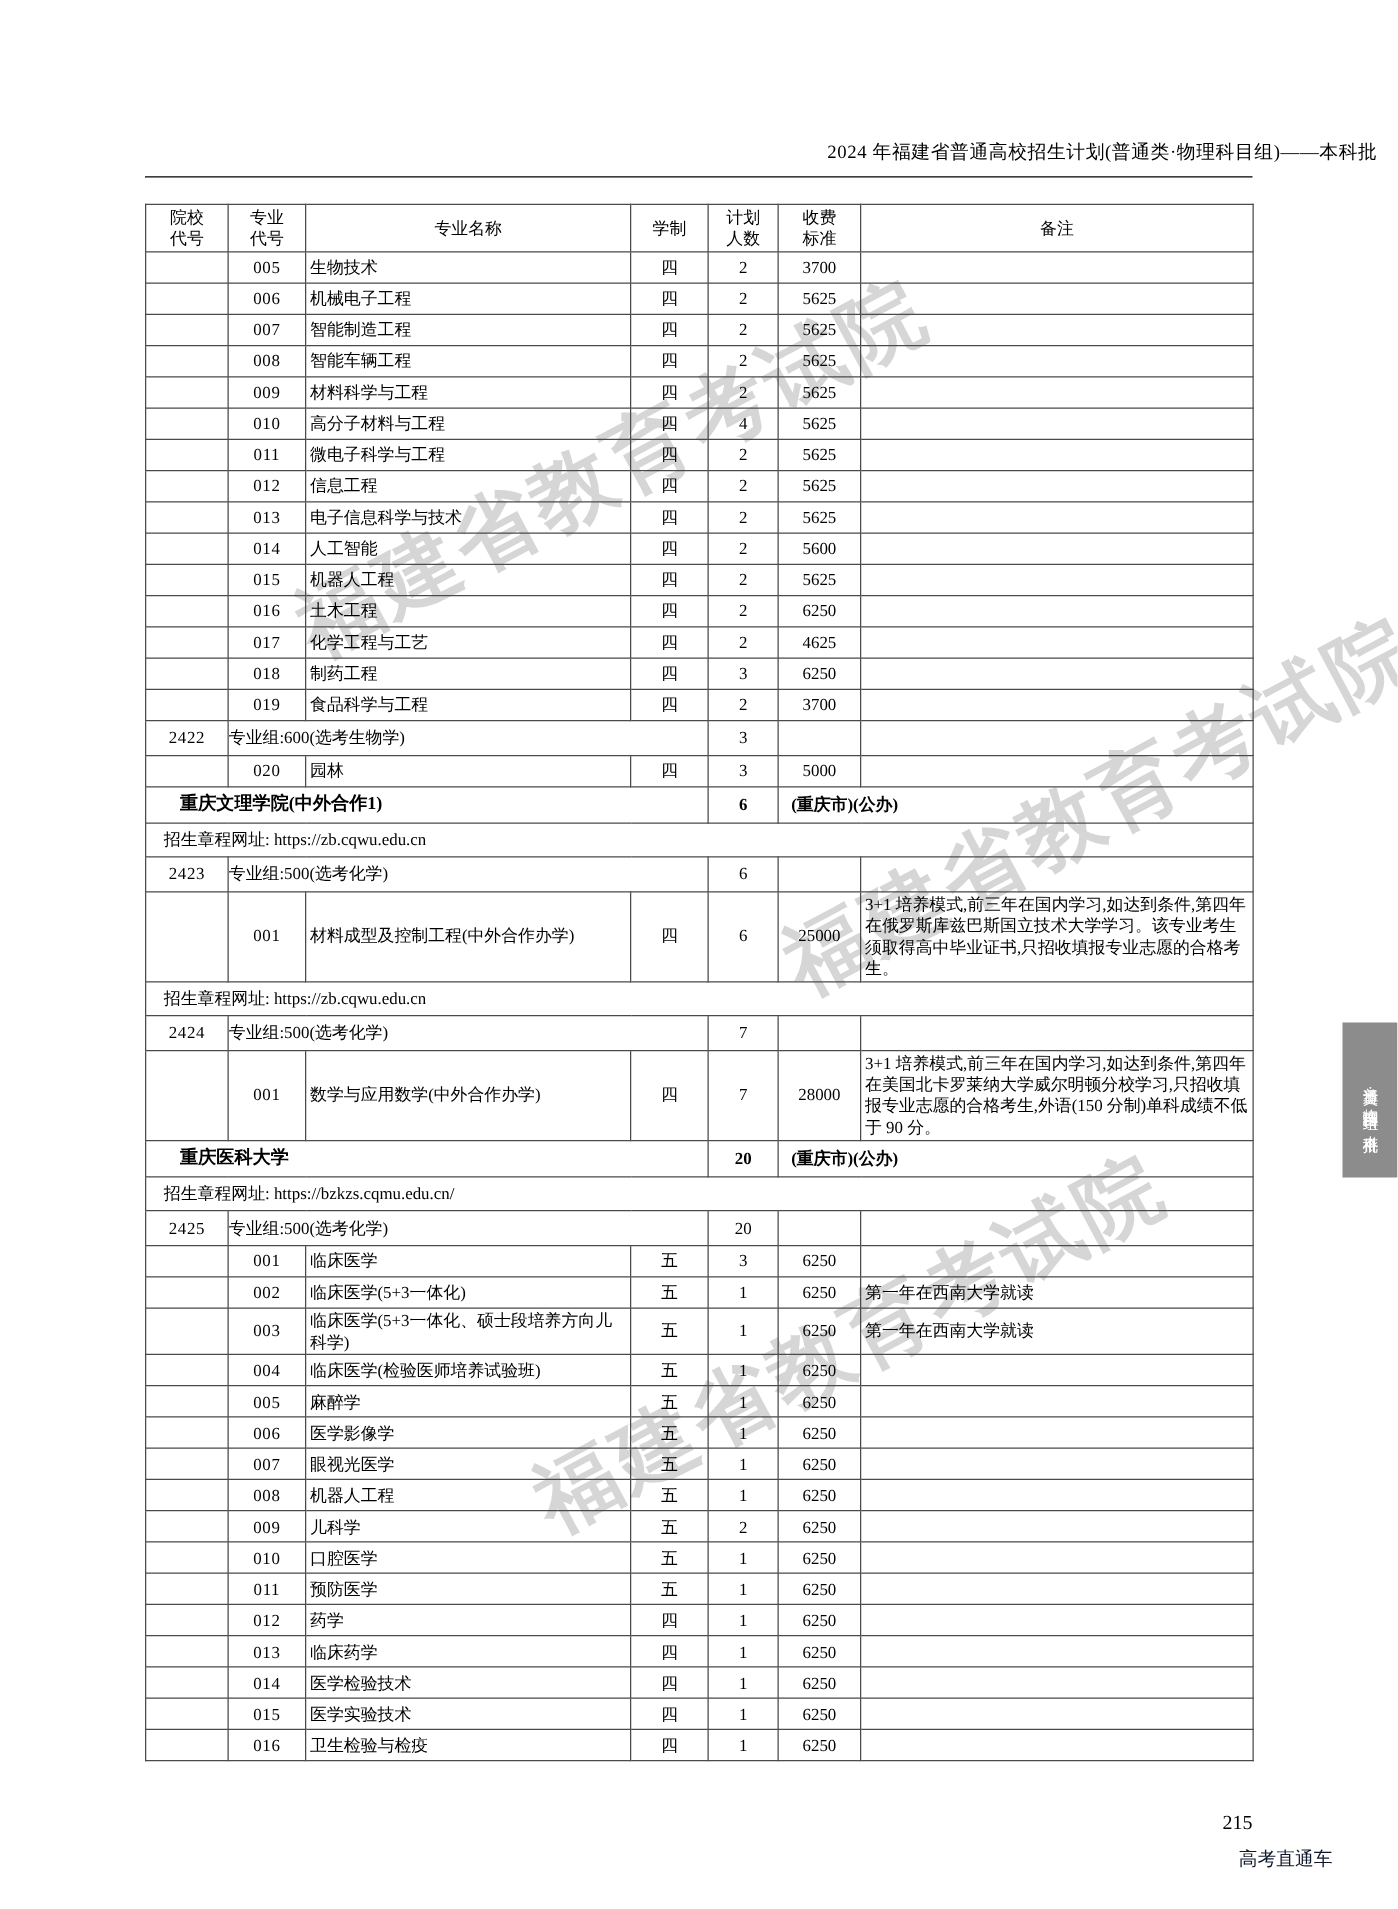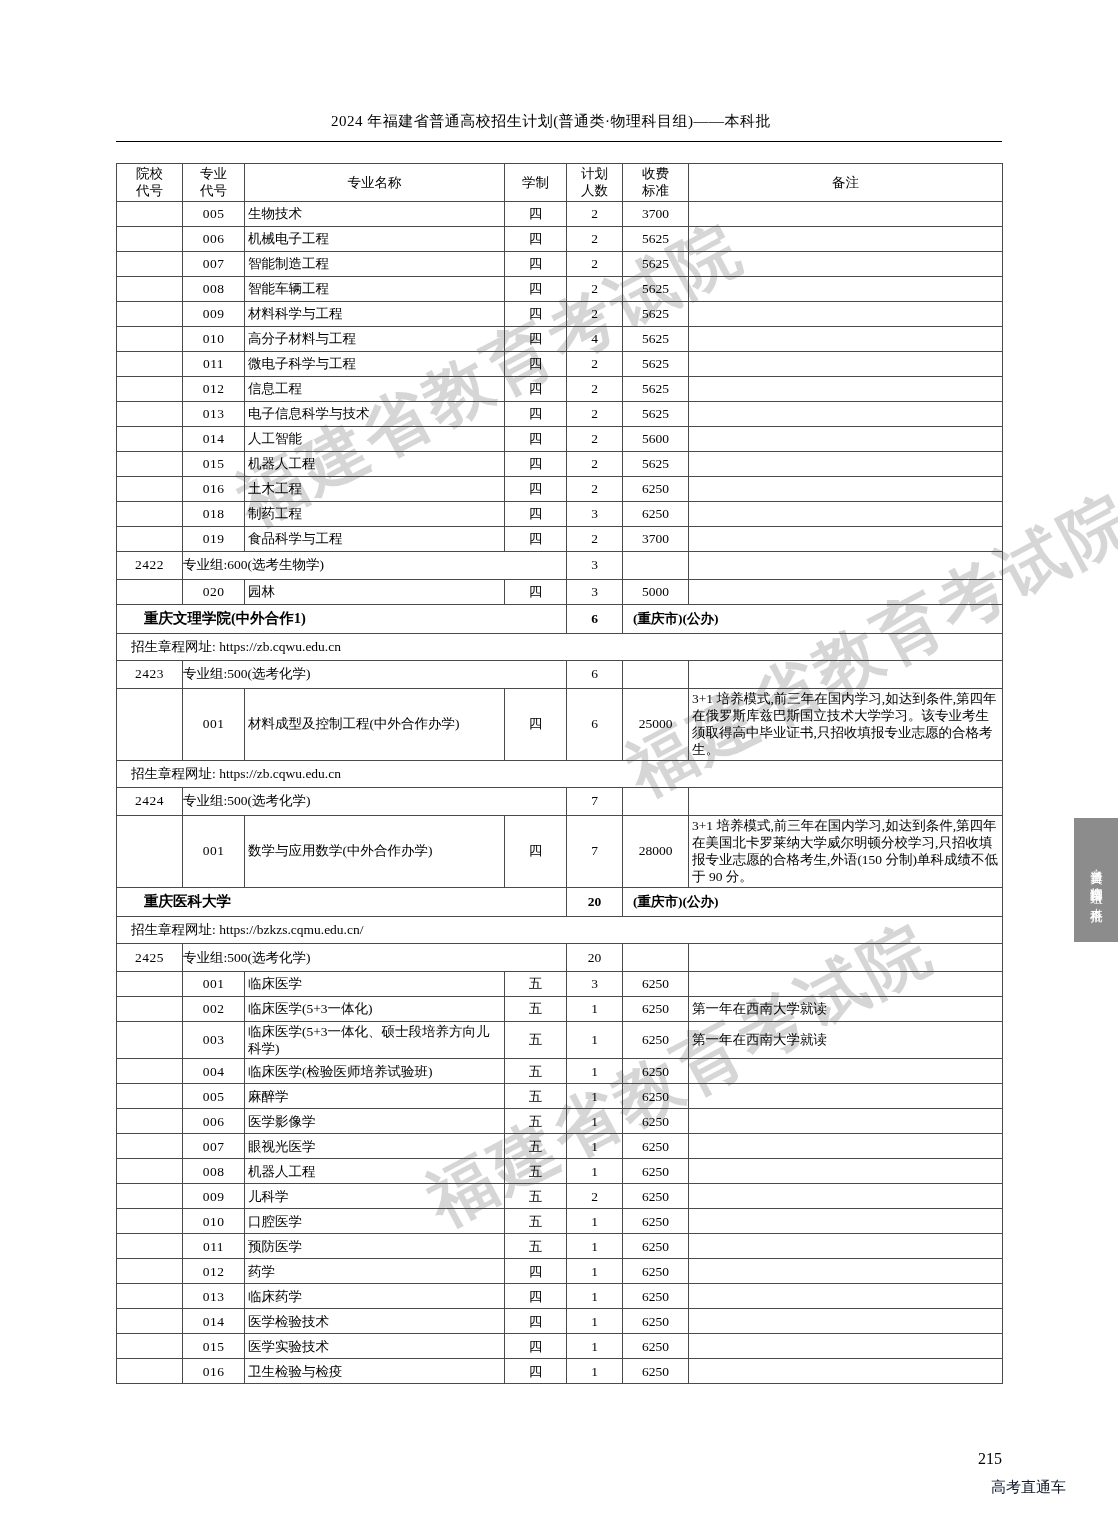--- a/index.html
+++ b/index.html
@@ -18,21 +18,21 @@
   .page {
     position: relative;
     width: 1118px;
     height: 1527px;
   }
   .doc-title {
     position: absolute;
     top: 112px;
     left: 0;
     width: 1102px;
-    text-align: center;
+    text-align: right;
     font-size: 15px;
     letter-spacing: 0.5px;
   }
   .title-rule {
     position: absolute;
     top: 141px;
     left: 116px;
     width: 886px;
     border-top: 1px solid #000;
   }
@@ -293,20 +293,29 @@
             <td class="code"></td>
             <td class="code">016</td>
             <td class="l name">土木工程</td>
             <td class="c">四</td>
             <td class="c">2</td>
             <td class="c">6250</td>
             <td class="note"></td>
           </tr>
           <tr class="row-h">
             <td class="code"></td>
+            <td class="code">017</td>
+            <td class="l name">化学工程与工艺</td>
+            <td class="c">四</td>
+            <td class="c">2</td>
+            <td class="c">4625</td>
+            <td class="note"></td>
+          </tr>
+          <tr class="row-h">
+            <td class="code"></td>
             <td class="code">018</td>
             <td class="l name">制药工程</td>
             <td class="c">四</td>
             <td class="c">3</td>
             <td class="c">6250</td>
             <td class="note"></td>
           </tr>
           <tr class="row-h">
             <td class="code"></td>
             <td class="code">019</td>

